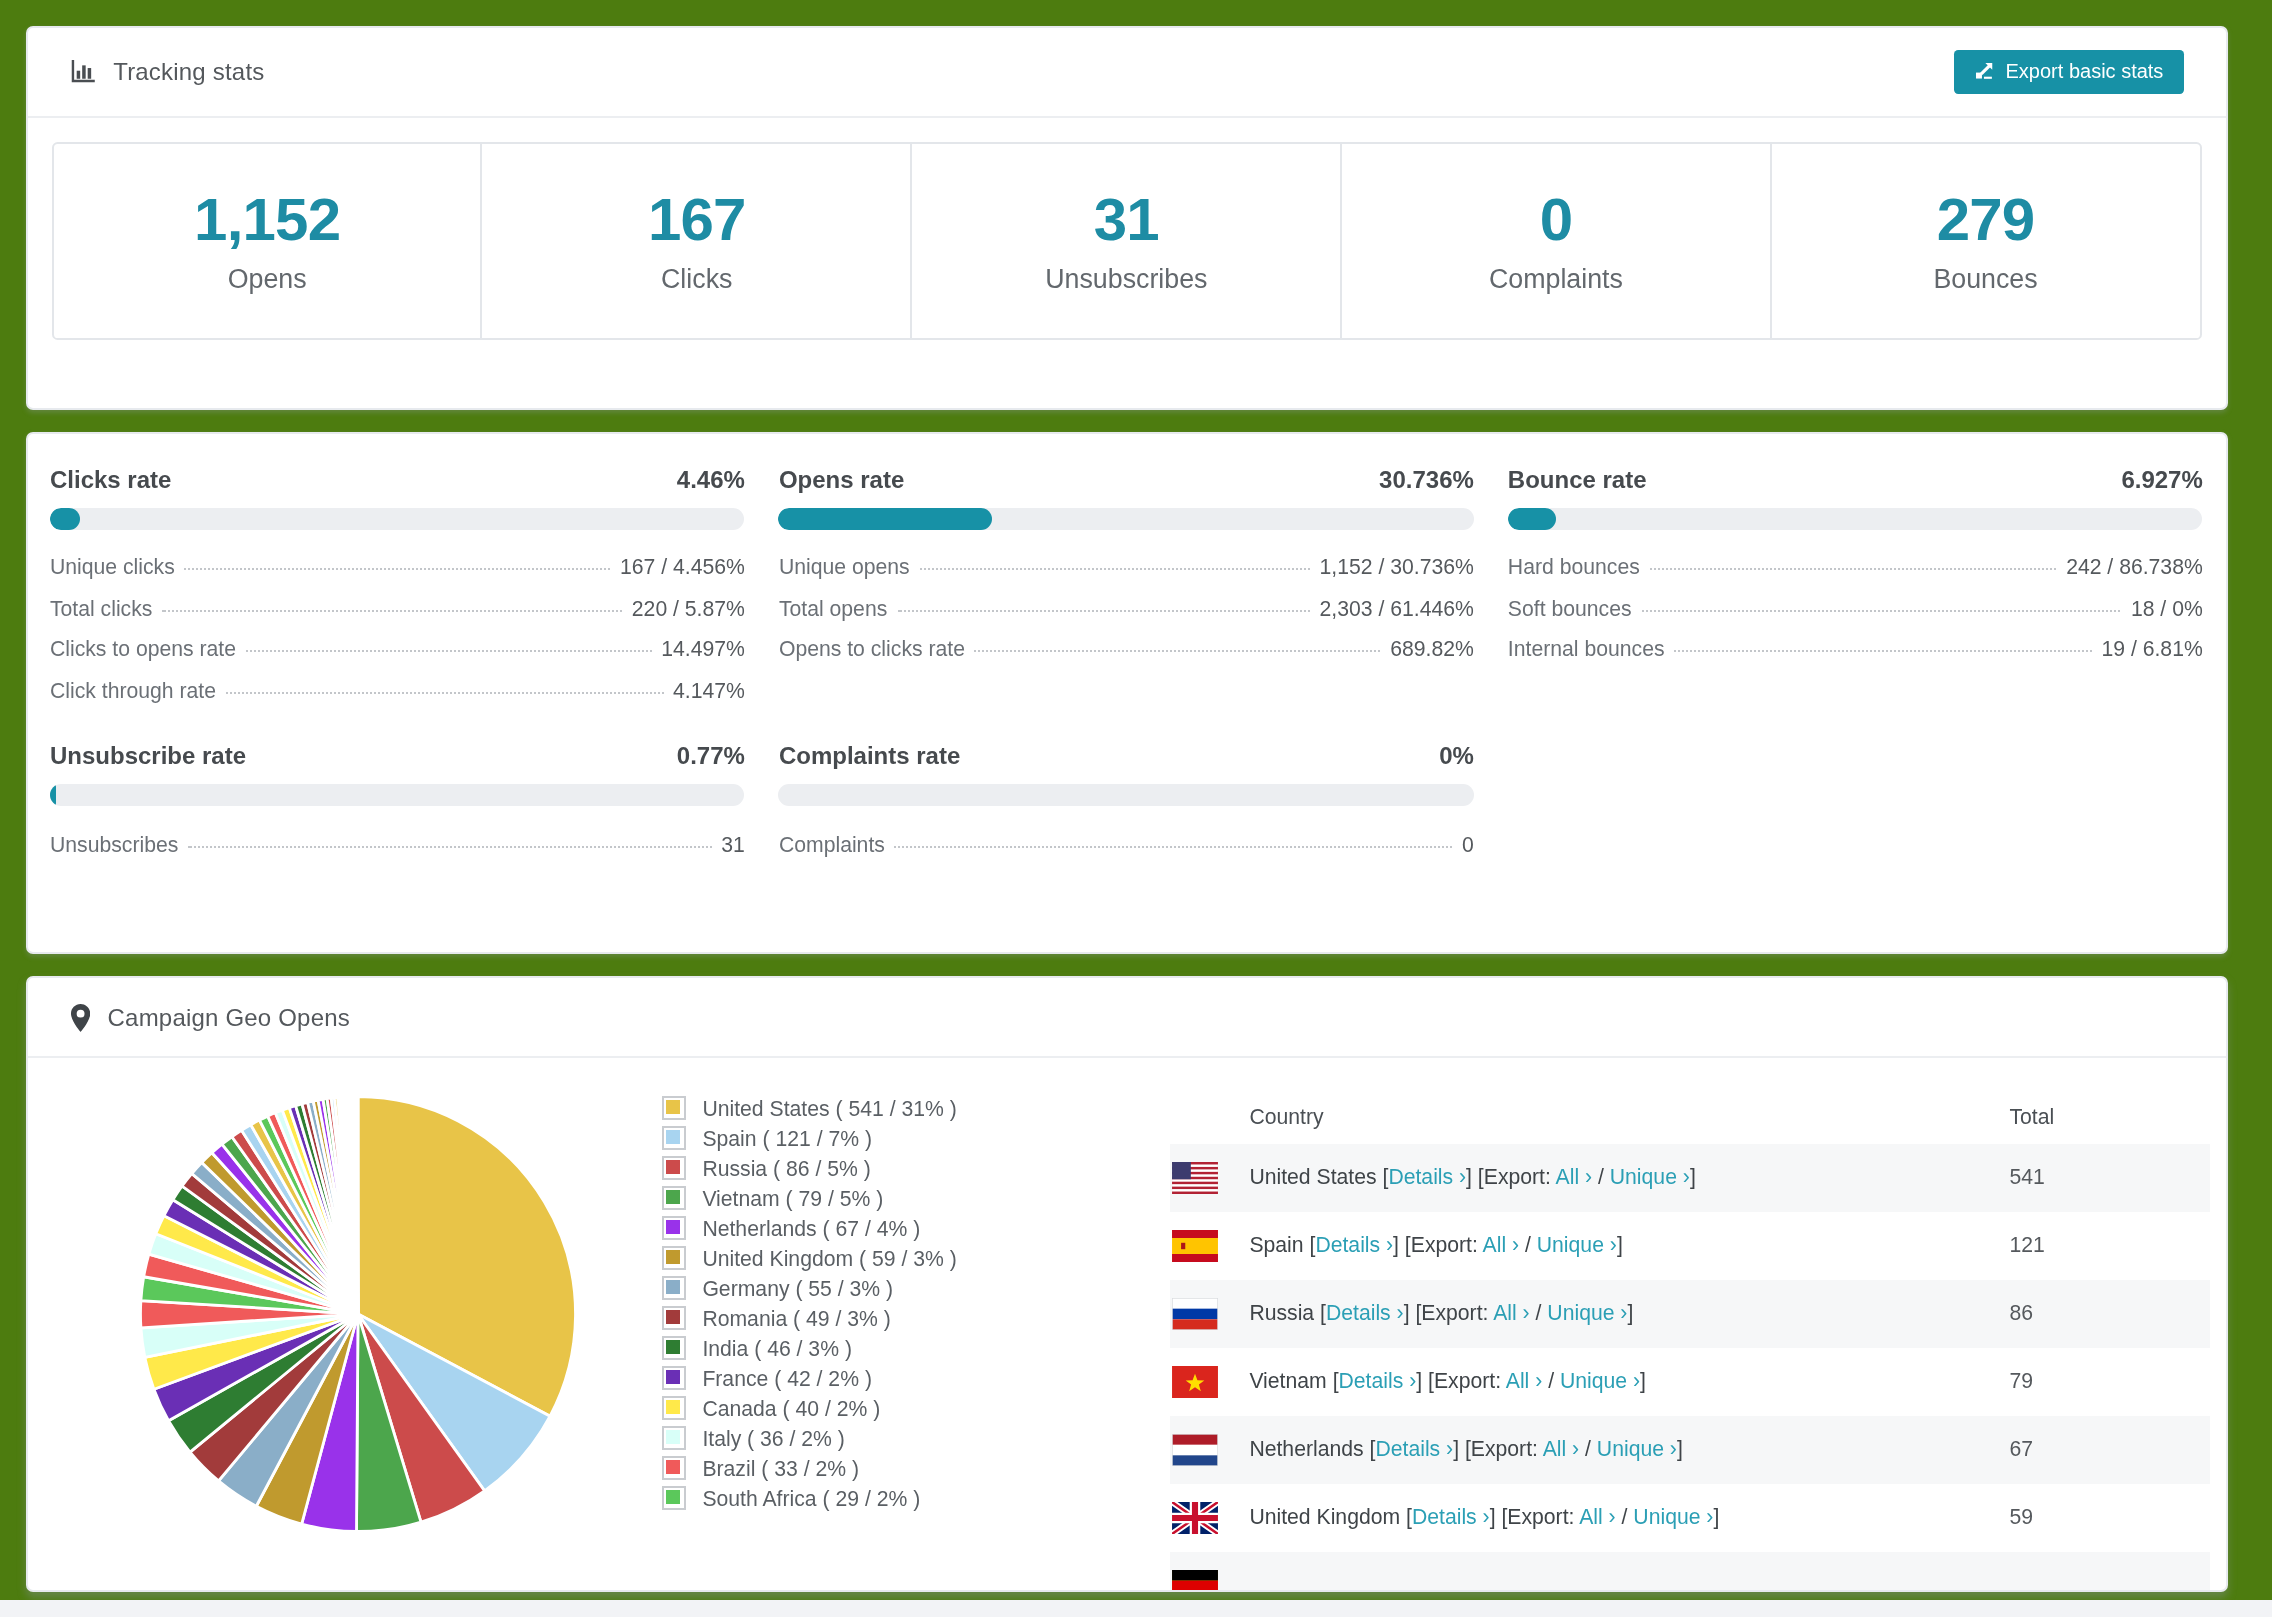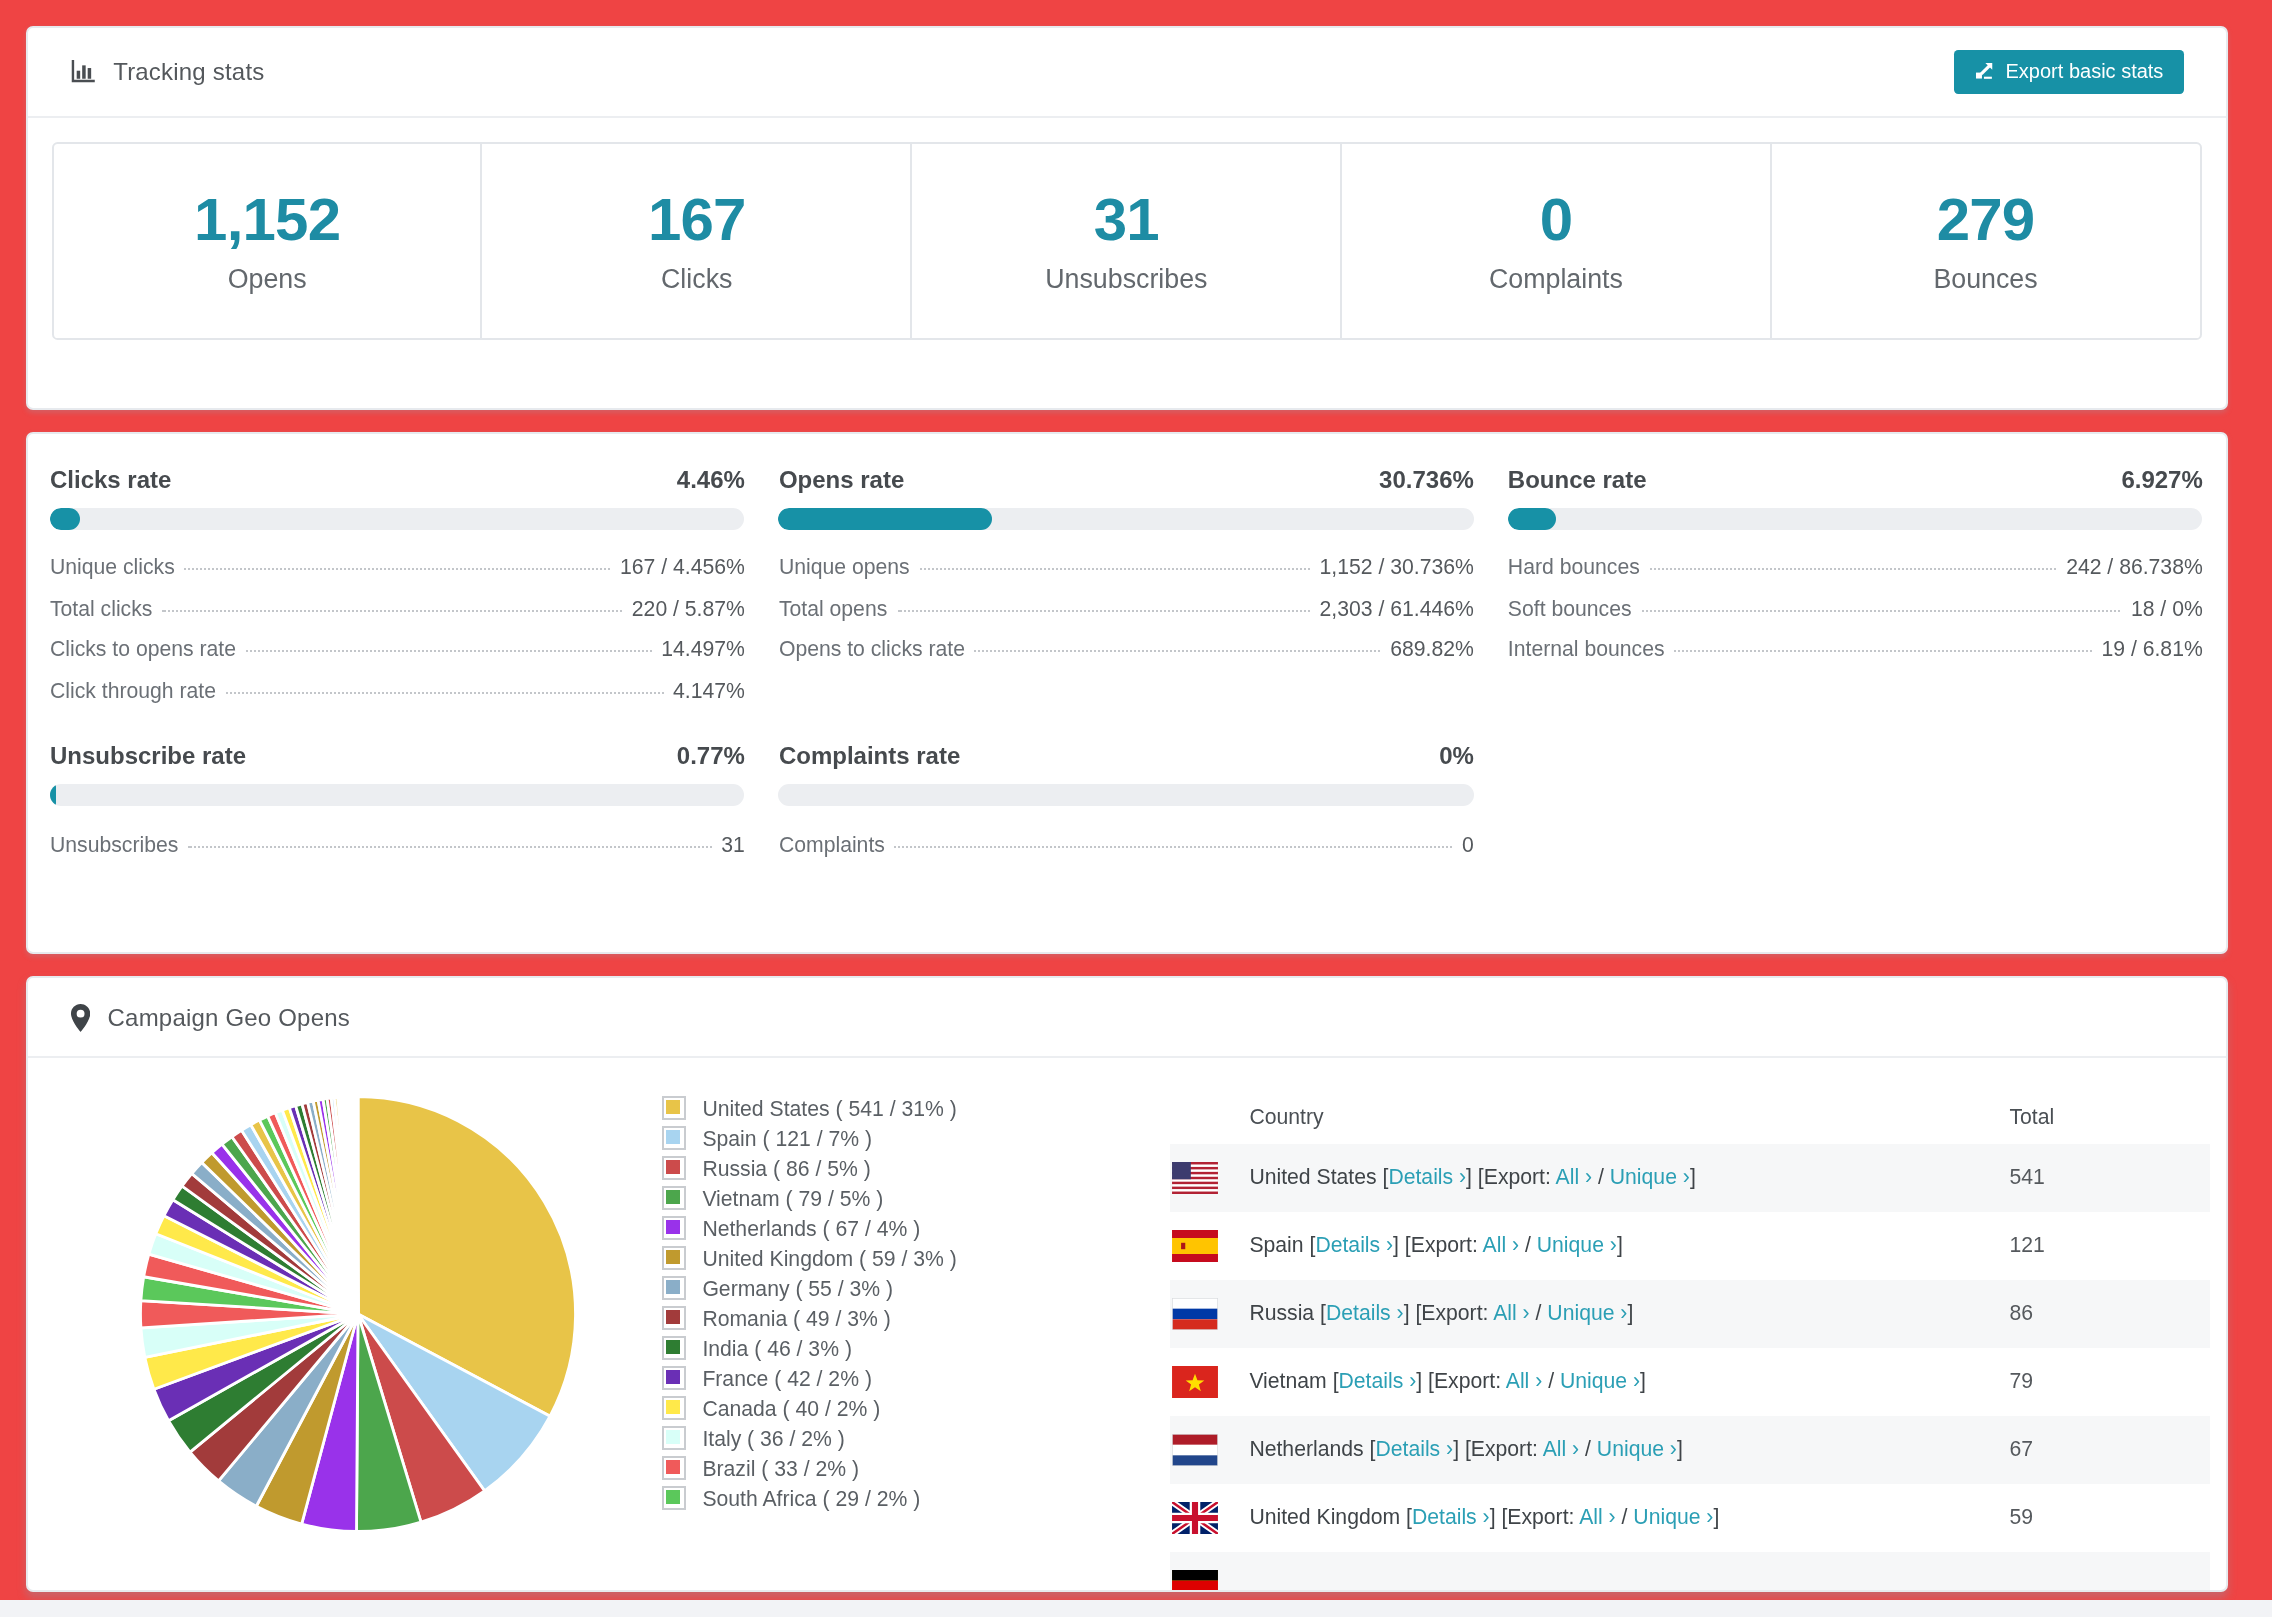--- a/index.html
+++ b/index.html
@@ -1,19 +1,19 @@
 <!DOCTYPE html>
 <html style="font-size:11.3px"><head>
 <meta charset="utf-8">
 <style>
   * { box-sizing: border-box; margin: 0; padding: 0; }
   html,body { background:#ffffff; }
   body { width:2273px; height:1618px; overflow:hidden;
          font-family:"Liberation Sans", sans-serif; color:#4a4e52; }
-  .viewport { position:relative; width:2273px; height:1618px; overflow:hidden; background:#ef4444; }
+  .viewport { position:relative; width:2273px; height:1618px; overflow:hidden; background:#4d7c0f; }
   .scale { position:absolute; left:0; top:0; width:1136px; height:809px;
            transform:scale(2); transform-origin:0 0; }
 
   .card { position:absolute; left:12.7px; width:1101px; background:#fff;
           border:0.7px solid #e7eaee; border-radius:3.5px;
           box-shadow:0 1.4px 2.8px rgba(150,160,175,.28); }
   #card-tracking { top:12.7px;  height:192px; }
   #card-rates    { top:216px; height:261px; }
   #card-geo      { top:488px; height:308px; overflow:hidden;
                    box-shadow:0 2.8px 4.2px rgba(140,150,165,.38); }

